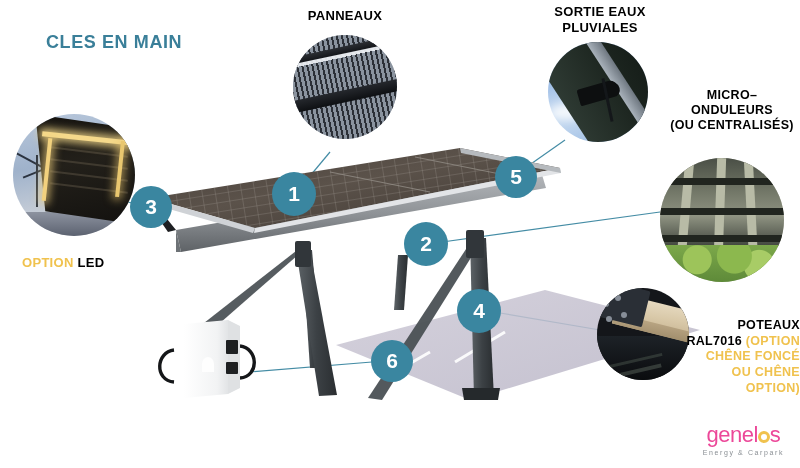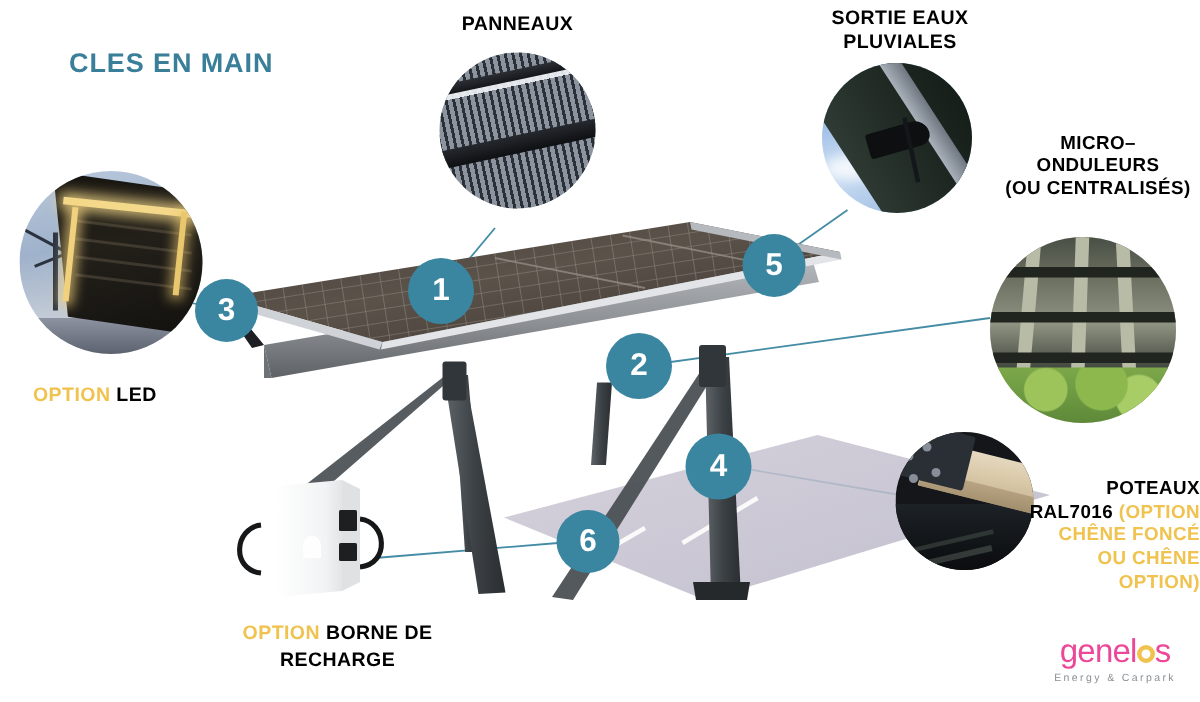--- a/index.html
+++ b/index.html
@@ -348,27 +348,20 @@
   <div class="lbl l" style="left:676px;top:318px;width:124px;font-size:12.5px;line-height:1.25">
     <div class="teal">POTEAUX</div>
     <div>
       <span class="teal">RAL7016</span>
       <span class="gold">(OPTION</span>
     </div>
     <div class="gold">CHÊNE FONCÉ</div>
     <div class="gold">OU CHÊNE OPTION)</div>
   </div>
 
-  <div class="lbl c" style="left:130px;top:413px;width:190px;font-size:13px;line-height:1.35">
-    <div>
-      <span class="gold">OPTION</span>
-      <span class="teal">BORNE DE</span>
-    </div>
-    <div class="teal">RECHARGE</div>
-  </div>
 
   <div class="logo">
     <div class="logo-main">
       <span>genel</span><span class="logo-o"></span><span>s</span>
     </div>
     <div class="logo-sub">Energy &amp; Carpark</div>
   </div>
 
 </div>
 

